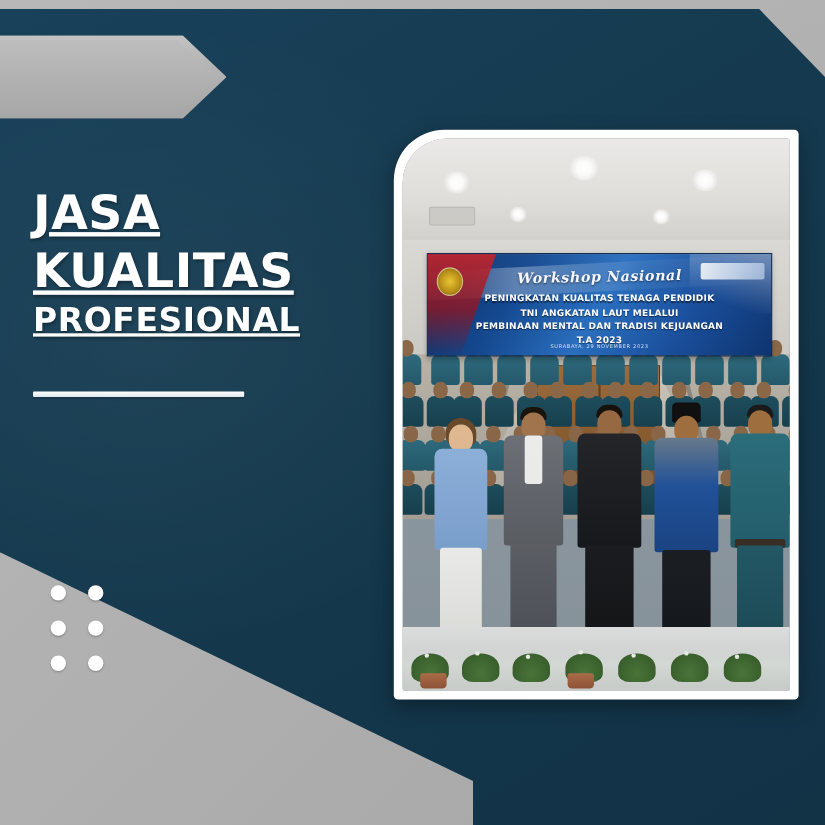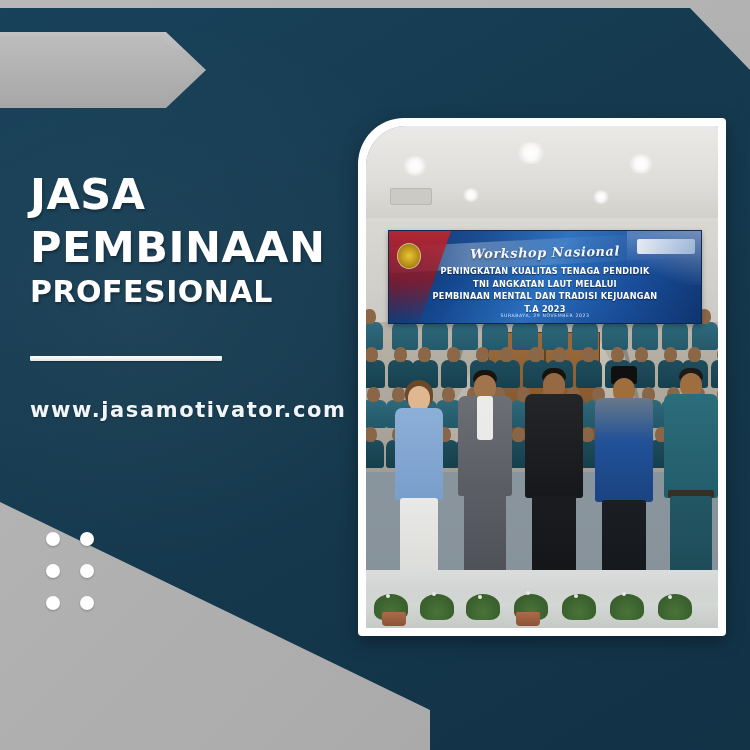--- a/index.html
+++ b/index.html
@@ -63,21 +63,21 @@
   .headline{
     position:absolute;left:30px;top:168px;width:350px;
     color:#ffffff;
     font-family:"DejaVu Sans",sans-serif;
     font-weight:bold;
     font-size:43px;
     line-height:1.23;
     letter-spacing:.5px;
     text-shadow:1px 2px 3px rgba(0,0,0,.35);
   }
-  .headline .ln{display:block;white-space:nowrap;}
+  .headline .ln{display:block;white-space:nowrap;text-decoration:underline;}
   .headline .ln3{font-size:30px;}
 
   .divider{
     position:absolute;left:30px;top:356px;
     width:192px;height:5px;
     background:linear-gradient(180deg,#ffffff,#dfe6ea);
     border-radius:1px;
     box-shadow:0 1px 2px rgba(0,0,0,.25);
   }
 
@@ -371,27 +371,26 @@
 
   <div class="navy-panel"></div>
 
   <div class="bl-wedge"></div>
 
   <div class="chevron"></div>
   <div class="chevron-inner"></div>
 
   <div class="headline">
     <span class="ln ln1">JASA</span>
-    <span class="ln ln2">PEMBINAAN</span>
+    <span class="ln ln2">KUALITAS</span>
     <span class="ln ln3">PROFESIONAL</span>
   </div>
 
   <div class="divider"></div>
 
-  <div class="website">www.jasamotivator.com</div>
 
   <div class="dots">
     <span class="dot"></span>
     <span class="dot"></span>
     <span class="dot"></span>
     <span class="dot"></span>
     <span class="dot"></span>
     <span class="dot"></span>
   </div>
 

